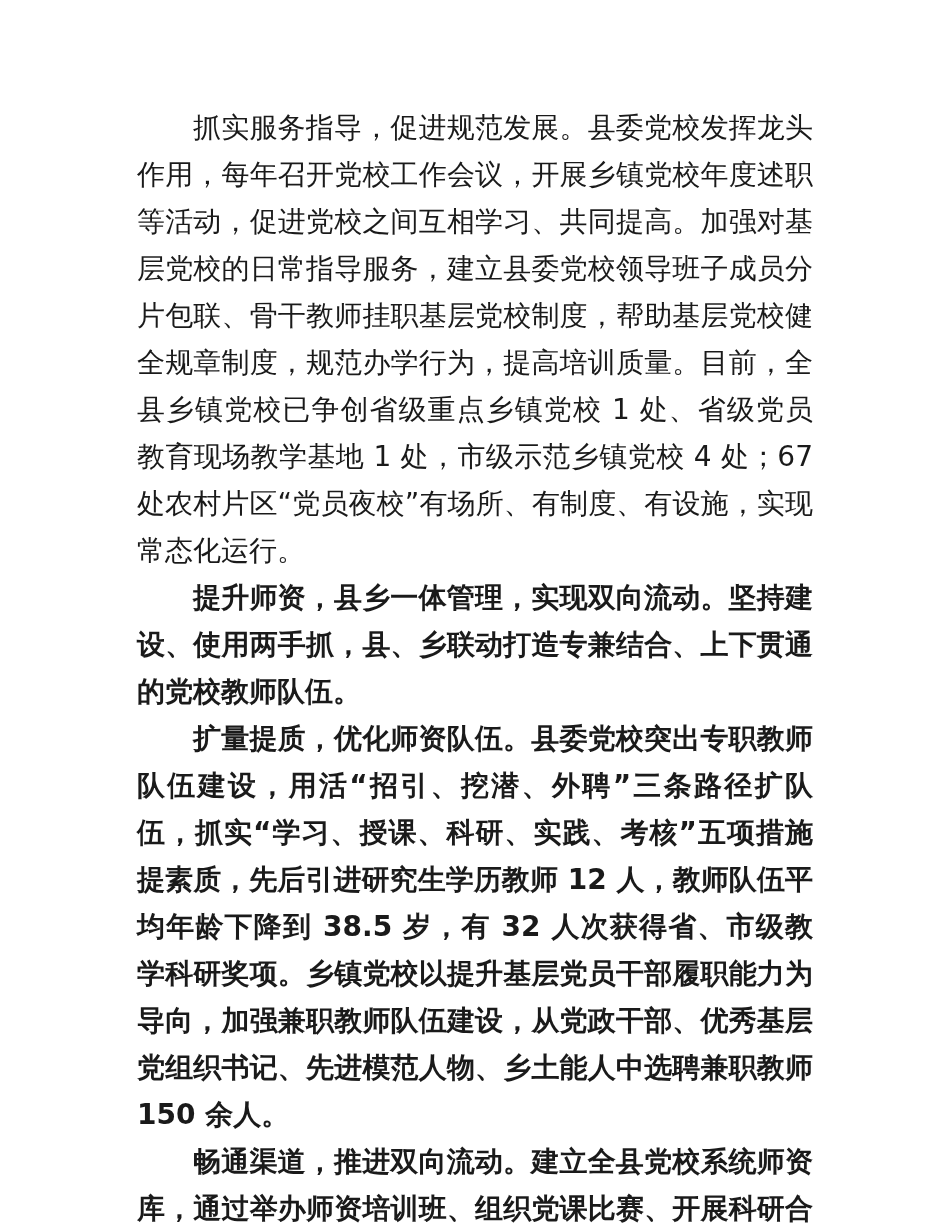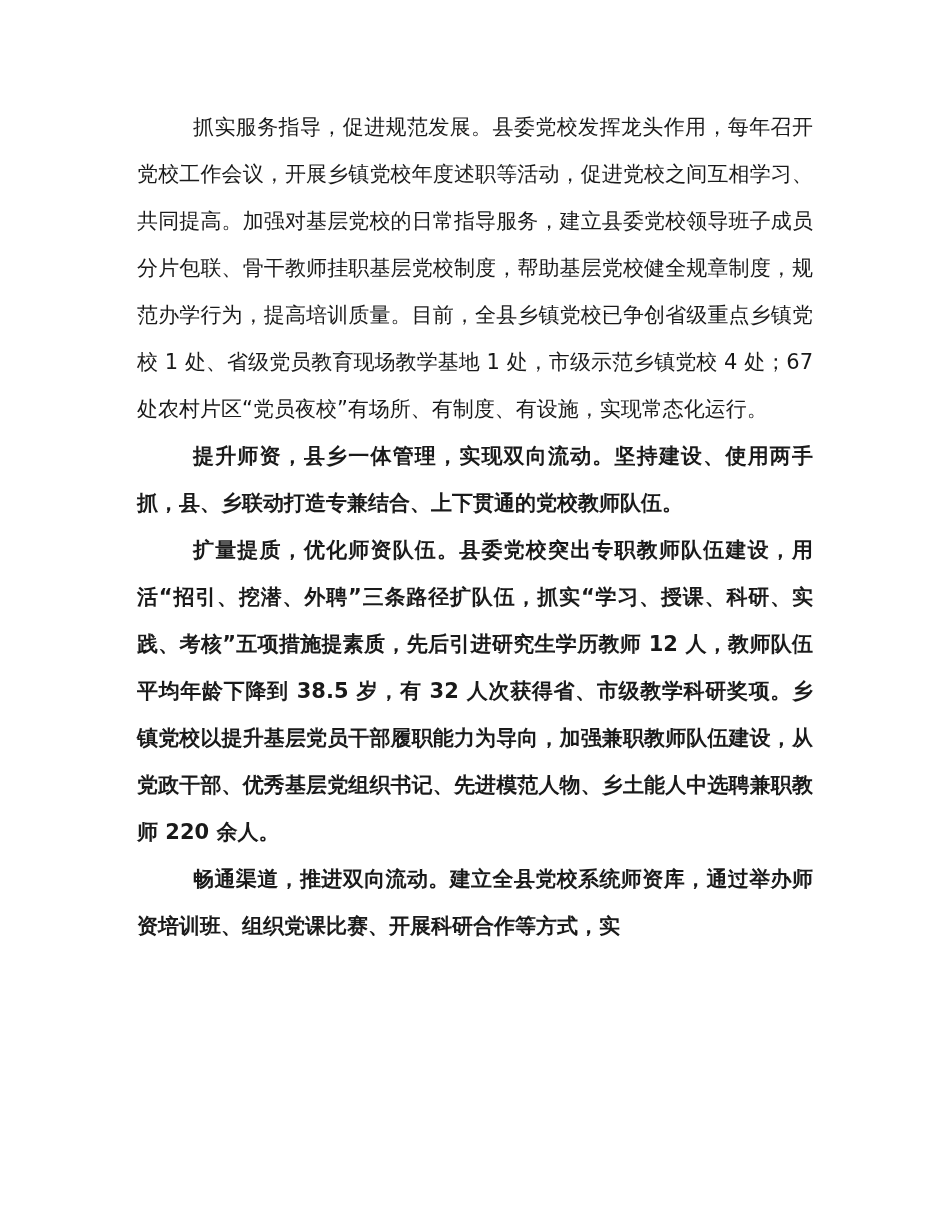--- a/index.html
+++ b/index.html
@@ -20,21 +20,21 @@
   }
   .doc-body {
     position: absolute;
     left: 137px;
     top: 104px;
     width: 676px;
   }
   .para {
     margin: 0;
     padding: 0;
-    font-size: 21px;
+    font-size: 28px;
     line-height: 47px;
     color: #1a1a1a;
     text-align: justify;
     text-justify: inter-character;
     text-indent: 56px;
     letter-spacing: 0;
     font-weight: 400;
     word-break: break-all;
     -webkit-font-smoothing: antialiased;
   }
@@ -47,16 +47,16 @@
     overflow: hidden;
   }
 </style>
 </head>
 <body>
 
 <div class="page">
   <div class="doc-body">
     <p class="para">抓实服务指导，促进规范发展。县委党校发挥龙头作用，每年召开党校工作会议，开展乡镇党校年度述职等活动，促进党校之间互相学习、共同提高。加强对基层党校的日常指导服务，建立县委党校领导班子成员分片包联、骨干教师挂职基层党校制度，帮助基层党校健全规章制度，规范办学行为，提高培训质量。目前，全县乡镇党校已争创省级重点乡镇党校 1 处、省级党员教育现场教学基地 1 处，市级示范乡镇党校 4 处；67 处农村片区“党员夜校”有场所、有制度、有设施，实现常态化运行。</p>
     <p class="para">提升师资，县乡一体管理，实现双向流动。坚持建设、使用两手抓，县、乡联动打造专兼结合、上下贯通的党校教师队伍。</p>
-    <p class="para">扩量提质，优化师资队伍。县委党校突出专职教师队伍建设，用活“招引、挖潜、外聘”三条路径扩队伍，抓实“学习、授课、科研、实践、考核”五项措施提素质，先后引进研究生学历教师 12 人，教师队伍平均年龄下降到 38.5 岁，有 32 人次获得省、市级教学科研奖项。乡镇党校以提升基层党员干部履职能力为导向，加强兼职教师队伍建设，从党政干部、优秀基层党组织书记、先进模范人物、乡土能人中选聘兼职教师 220 余人。</p>
+    <p class="para">扩量提质，优化师资队伍。县委党校突出专职教师队伍建设，用活“招引、挖潜、外聘”三条路径扩队伍，抓实“学习、授课、科研、实践、考核”五项措施提素质，先后引进研究生学历教师 12 人，教师队伍平均年龄下降到 38.5 岁，有 32 人次获得省、市级教学科研奖项。乡镇党校以提升基层党员干部履职能力为导向，加强兼职教师队伍建设，从党政干部、优秀基层党组织书记、先进模范人物、乡土能人中选聘兼职教师 150 余人。</p>
     <p class="para para--truncated">畅通渠道，推进双向流动。建立全县党校系统师资库，通过举办师资培训班、组织党课比赛、开展科研合作等方式，实</p>
   </div>
 </div>
 
 </body></html>

